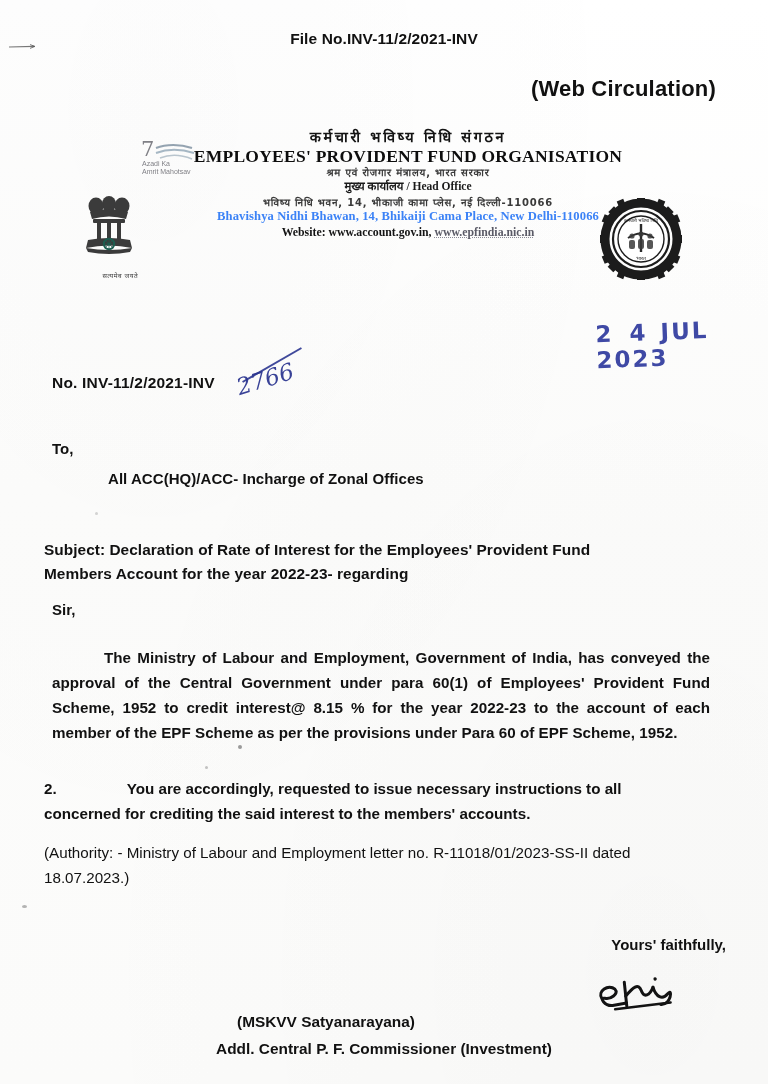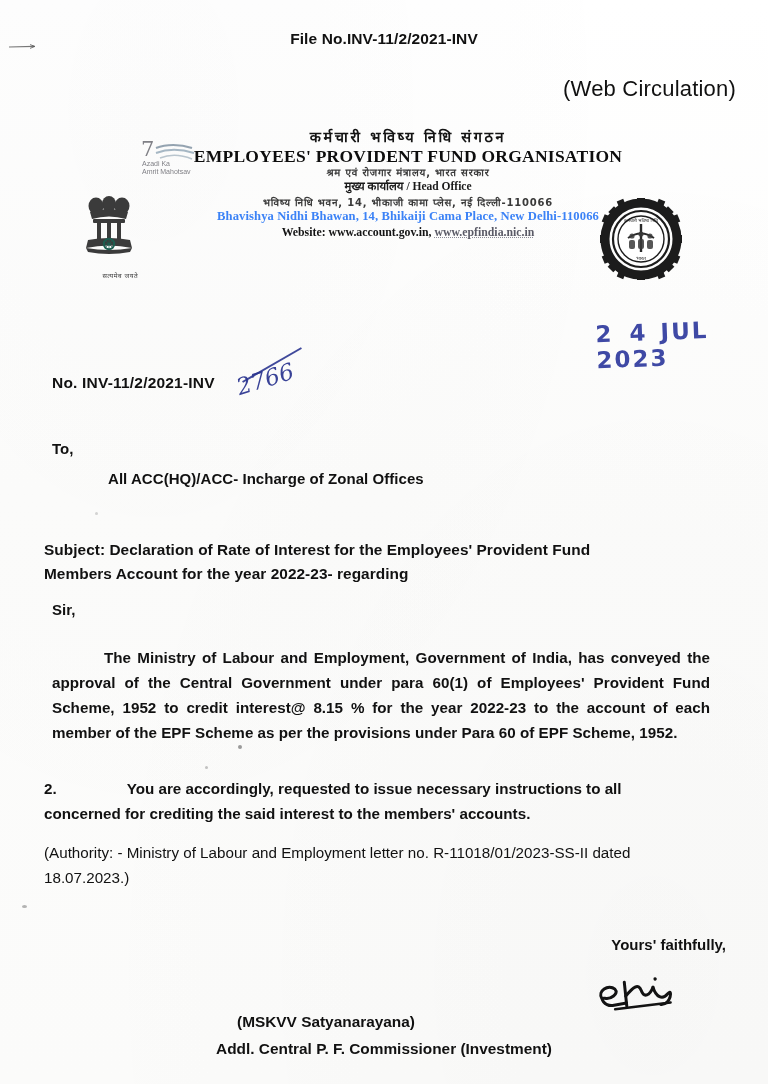--- a/index.html
+++ b/index.html
@@ -39,23 +39,22 @@
     font-size: 15.5px;
     font-weight: bold;
     letter-spacing: .1px;
   }
 
   
   #web-circulation {
     top: 76px; left: 0; width: 716px;
     text-align: right;
     font-size: 22px;
-    font-weight: normal;
+    font-weight: bold;
     letter-spacing: .2px;
-    padding-left: 20px;
   }
 
   
   #letterhead {
     top: 128px; left: 0; width: 768px;
     text-align: center;
     padding-left: 24px;
   }
   .lh-hindi-big {
     font-family: "DejaVu Sans", sans-serif;

